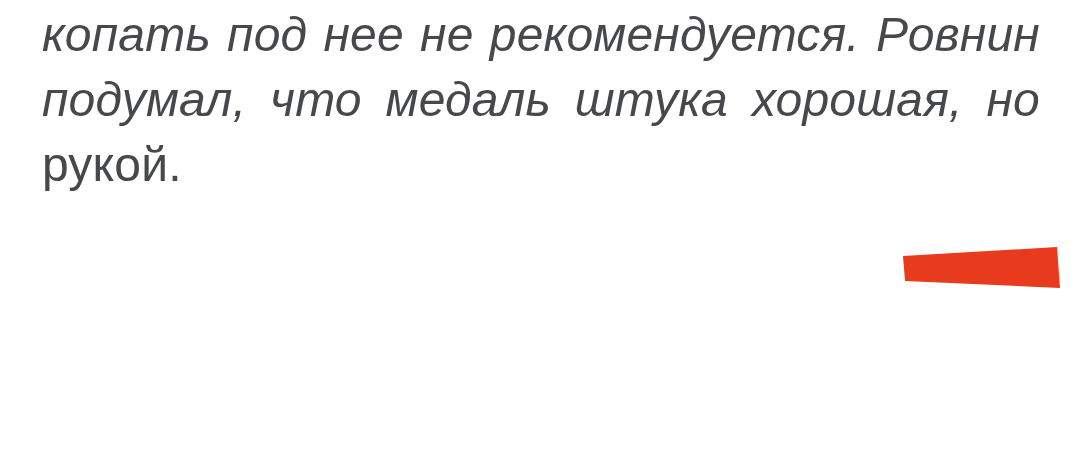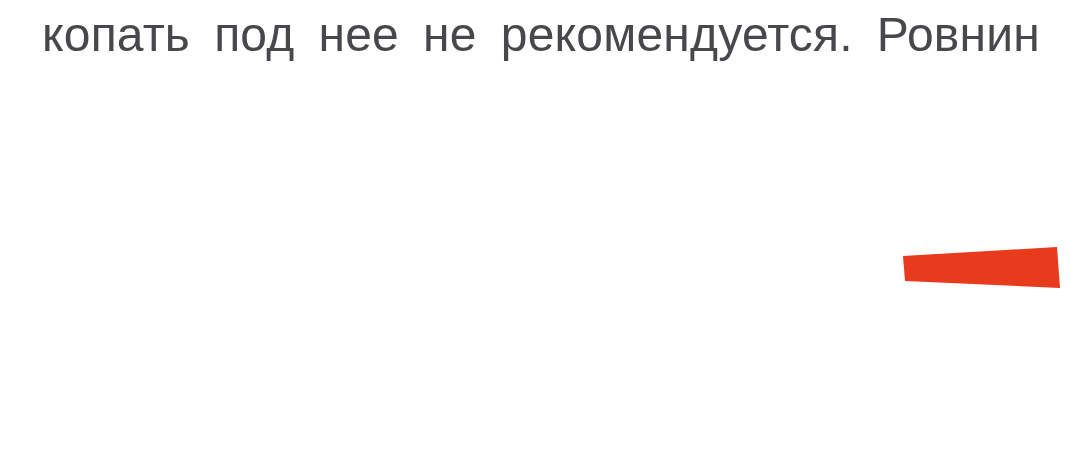--- a/index.html
+++ b/index.html
@@ -31,35 +31,38 @@
     line-height: 65px;
     color: var(--text-color, #47484b);
     white-space: nowrap;
     letter-spacing: 0.2px;
   }
   .line.justify {
     white-space: normal;
     text-align: justify;
     text-align-last: justify;
     word-spacing: 2px;
+    font-style: italic;
   }
   .marker-overlay {
     position: absolute;
     left: 0;
     top: 0;
     width: 1080px;
     height: 475px;
     pointer-events: none;
     z-index: 5;
   }
 </style>
 </head>
 <body style="--page-bg: #ffffff; --text-color: #47484b;">
 
 <div class="reading-page">
   <div class="paragraph-lines">
       <div class="line justify">копать под нее не рекомендуется. Ровнин</div>
+      <div class="line justify">подумал, что медаль штука хорошая, но</div>
+      <div class="line">рукой.</div>
     </div>
 </div>
 
 <svg class="marker-overlay" viewBox="0 0 1080 475">
   <polygon points="903,256 1057,247 1060,288 905,281" fill="#e83a1c"></polygon>
 </svg>
 
 </body></html>

